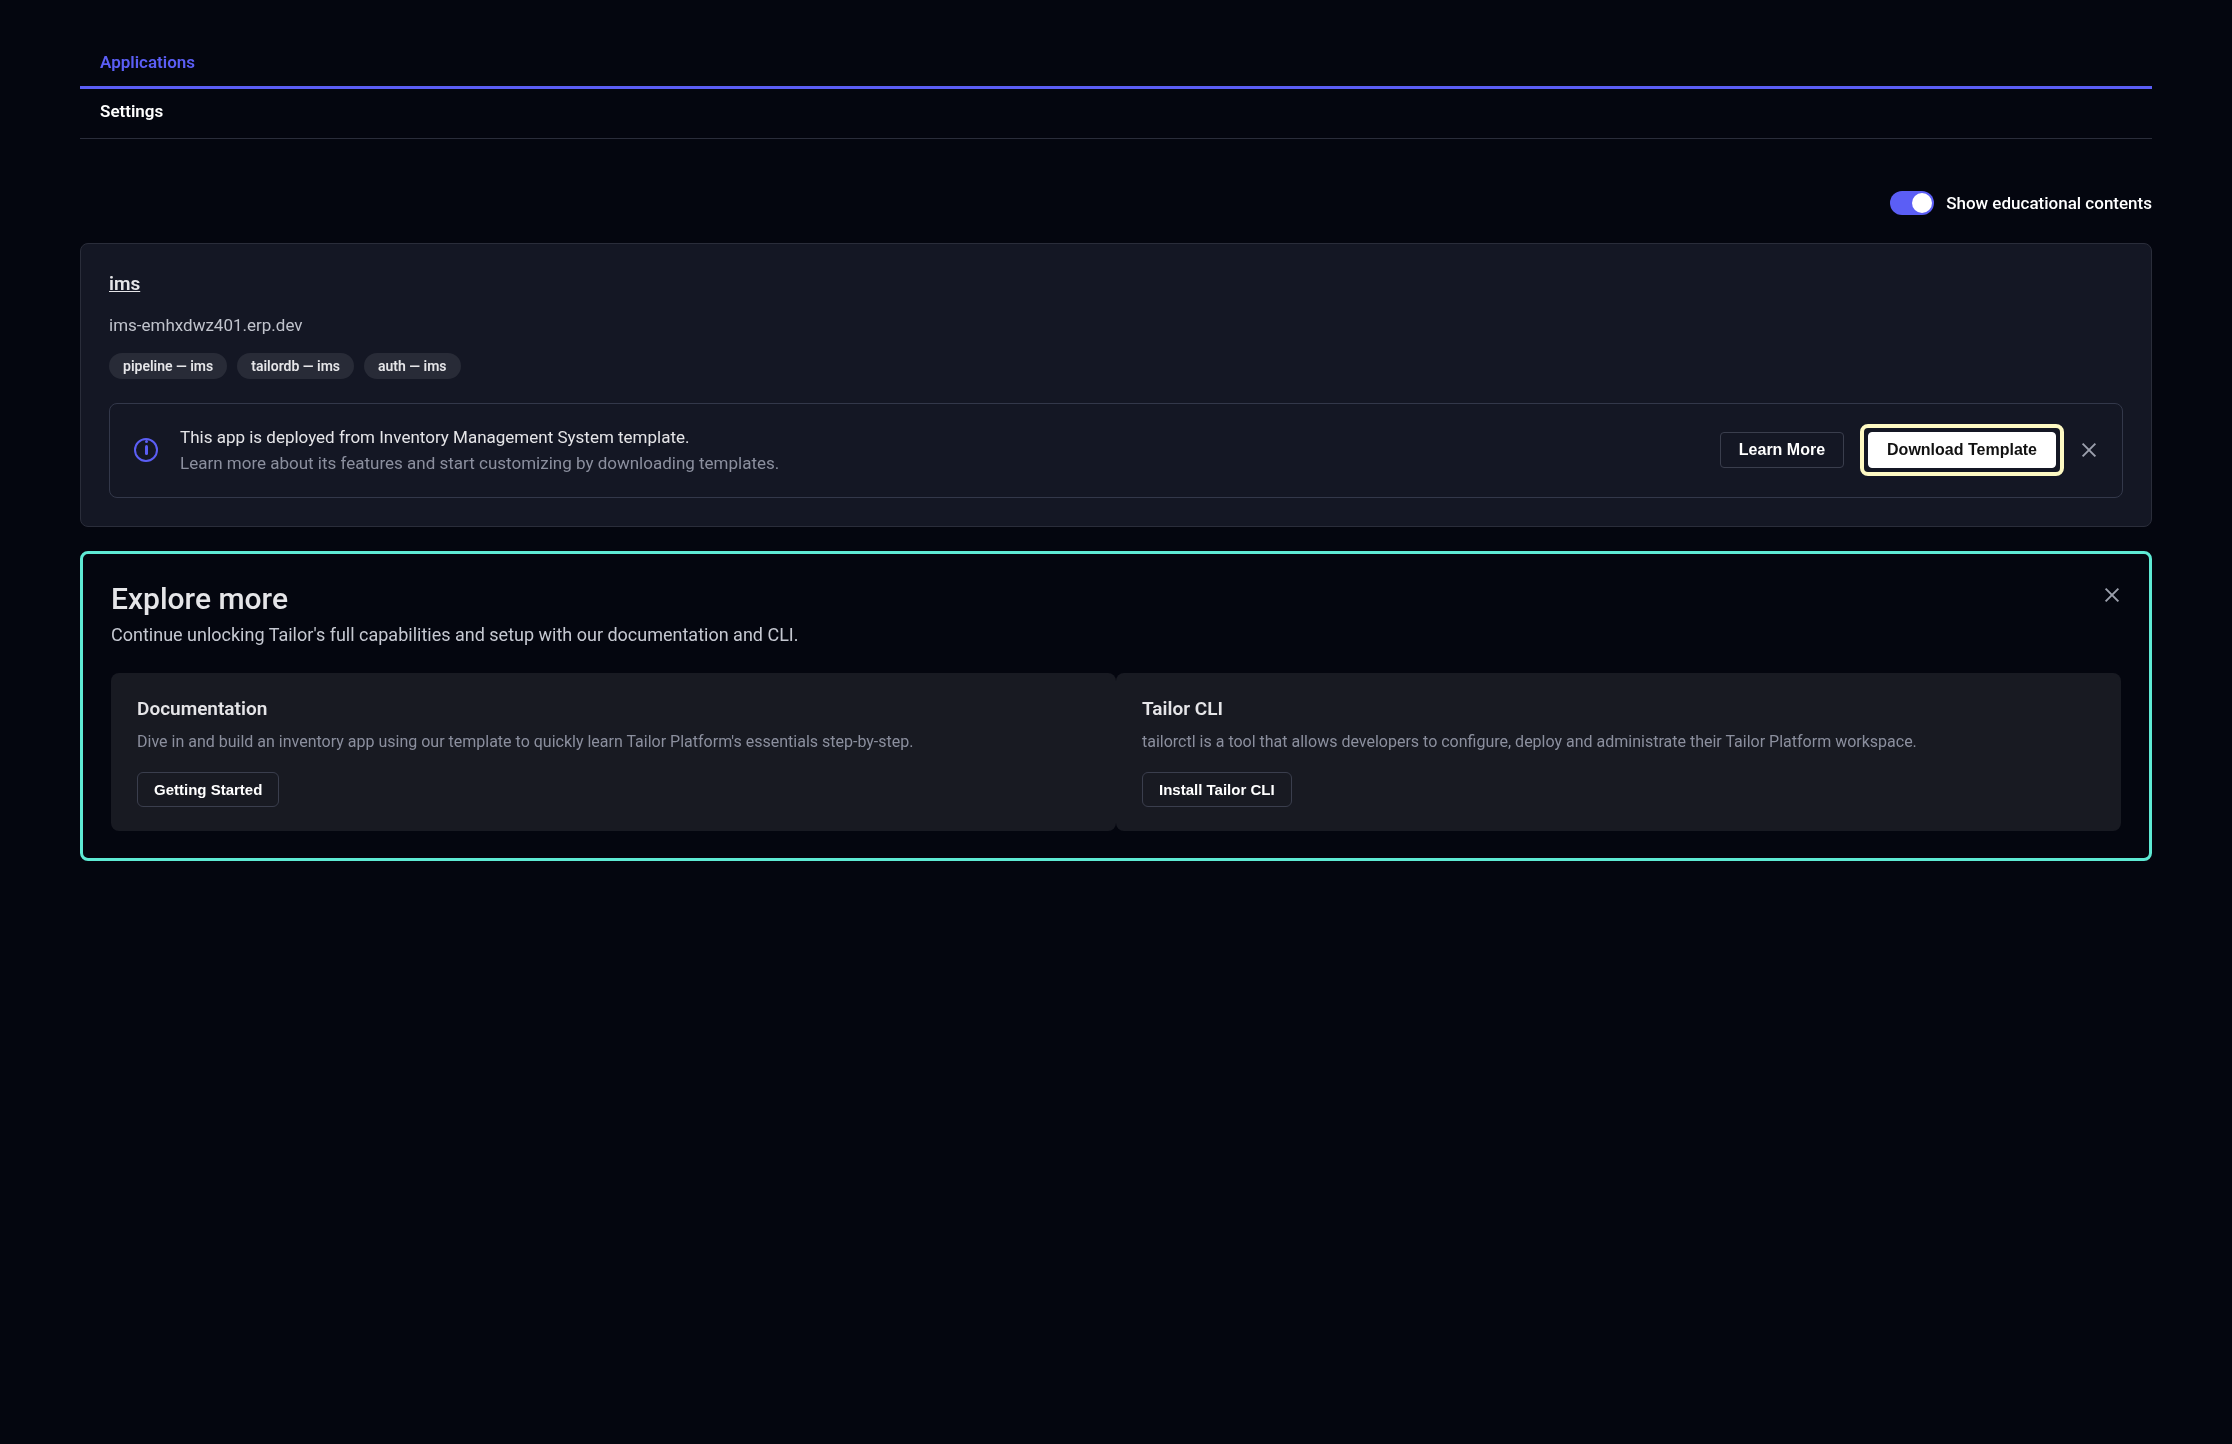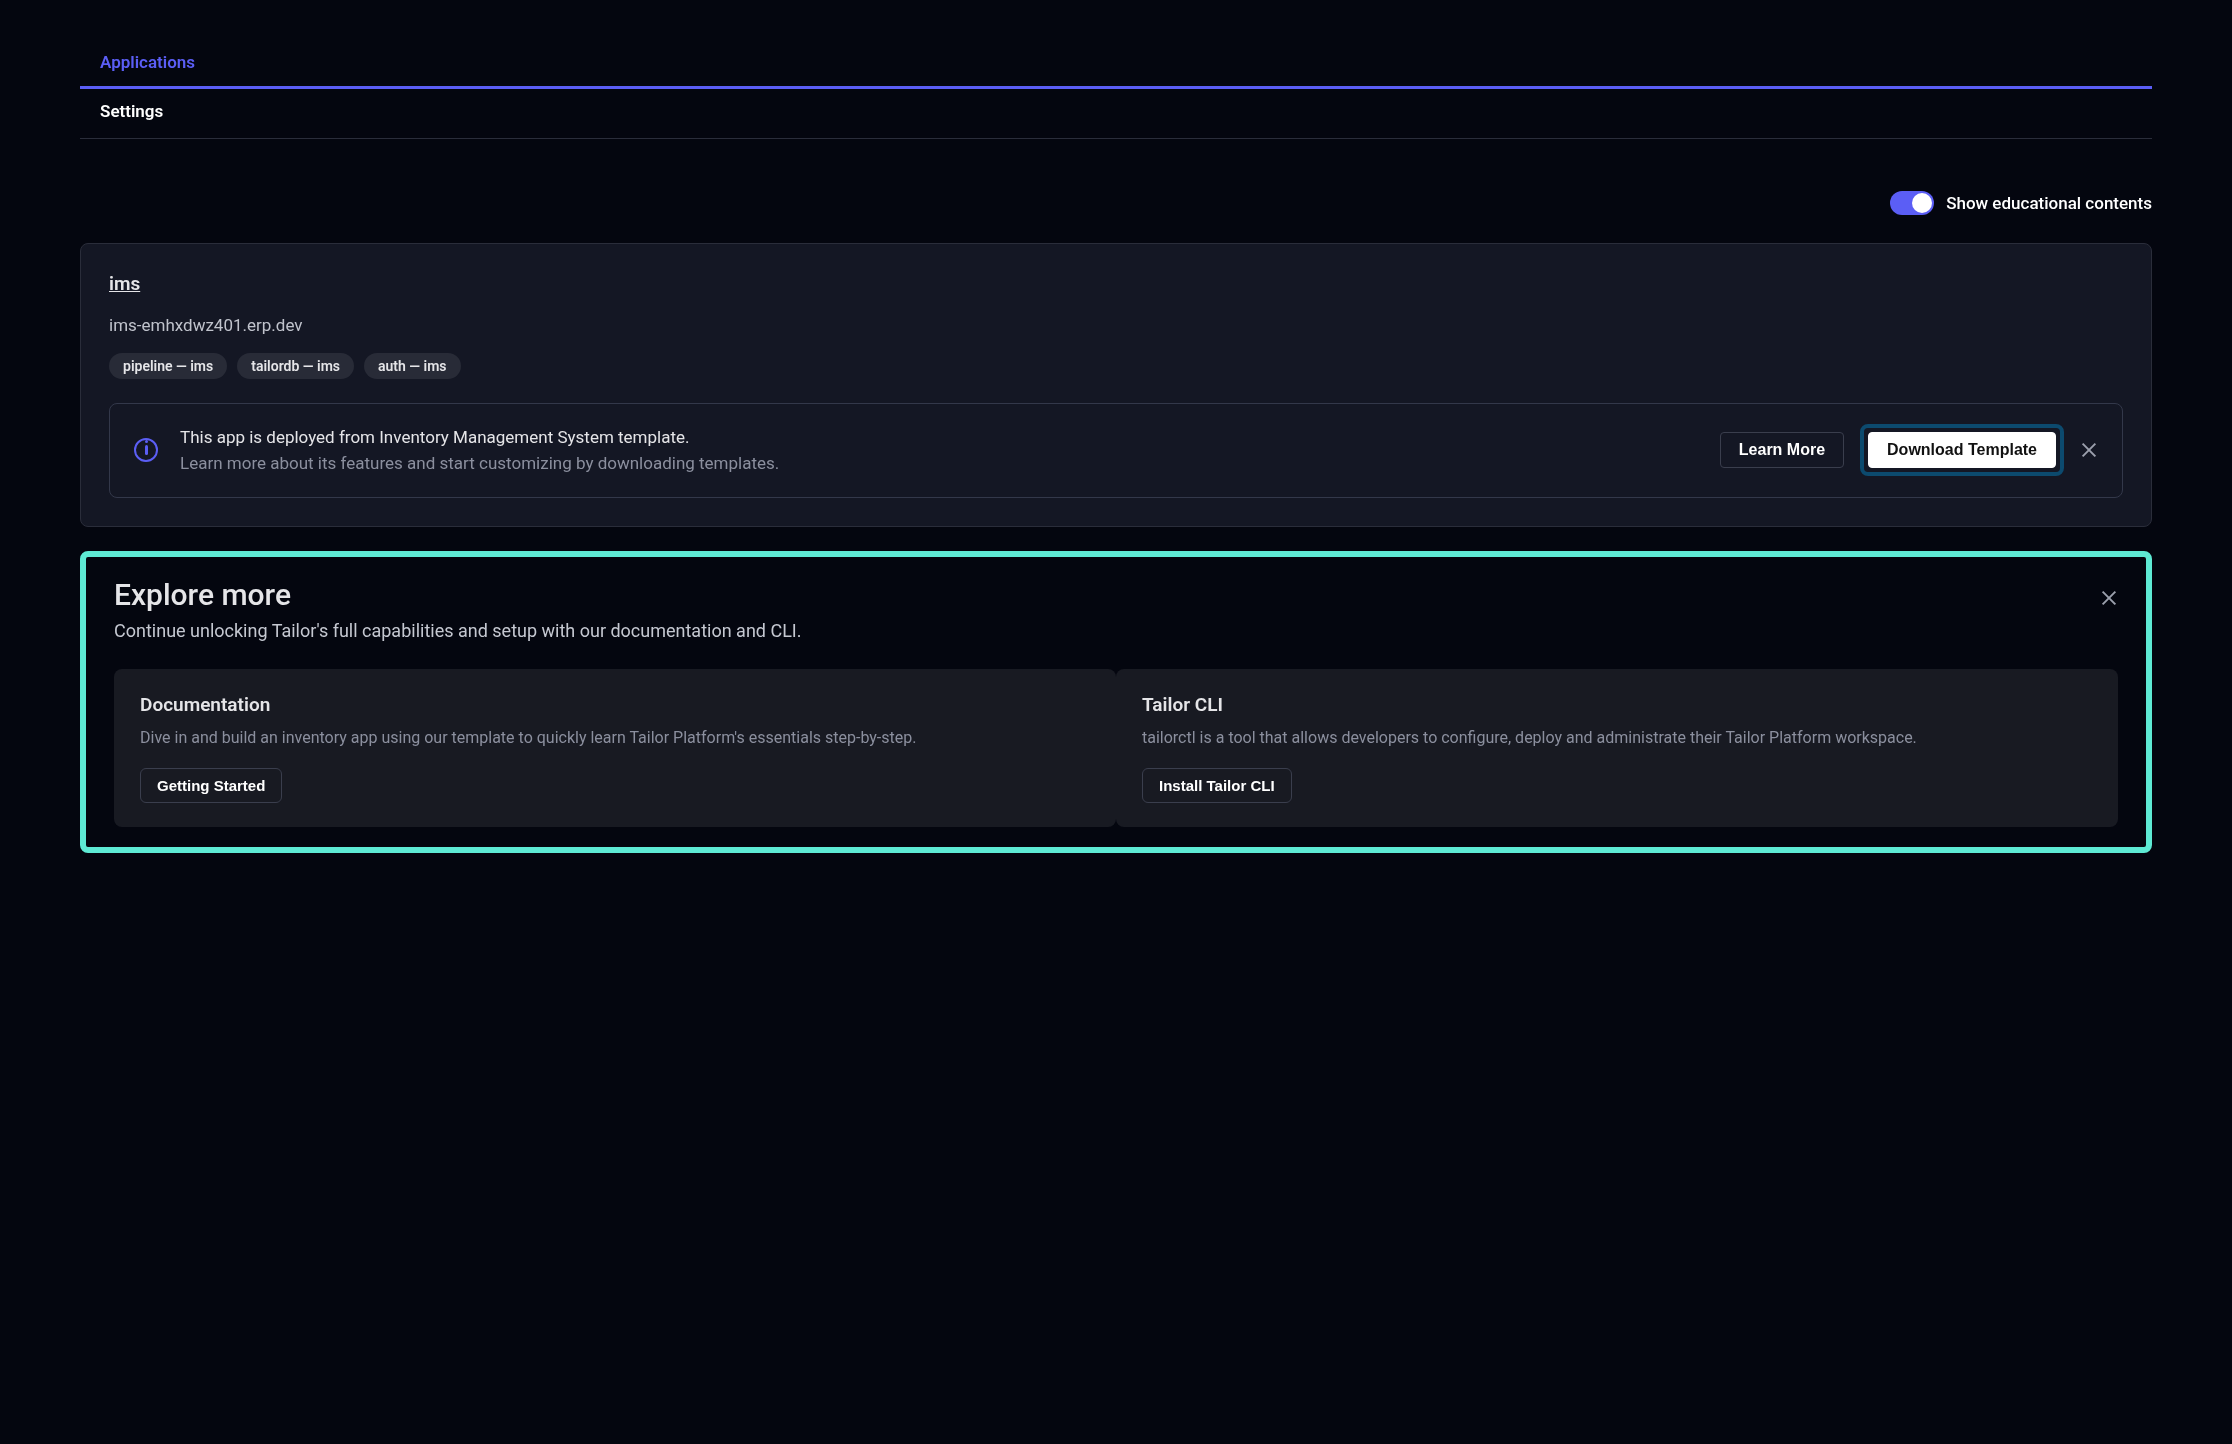--- a/index.html
+++ b/index.html
@@ -156,21 +156,21 @@
       border: 1px solid #3a3e4d;
       background: transparent;
       color: #fff;
     }
     .btn-primary-highlight {
       background: #fff;
       color: #111;
       border: 1px solid #fff;
     }
     .highlight-box {
-      border: 4px solid #0c4a6e;
+      border: 4px solid #fef9c3;
       border-radius: 8px;
       padding: 4px;
       display: inline-block;
     }
     .close-icon {
       width: 18px;
       height: 18px;
       position: relative;
       cursor: pointer;
       flex-shrink: 0;
@@ -186,23 +186,23 @@
       background: #9ca0ad;
       transform-origin: center;
     }
     .close-icon::before {
       transform: translate(-50%, -50%) rotate(45deg);
     }
     .close-icon::after {
       transform: translate(-50%, -50%) rotate(-45deg);
     }
     .explore-card {
-      border: 6px solid #5eead4;
-      border-radius: 8px;
-      padding: 20px 28px;
+      border: 3px solid #5eead4;
+      border-radius: 8px;
+      padding: 27px 28px;
       position: relative;
     }
     .explore-close {
       position: absolute;
       right: 28px;
       top: 32px;
     }
     .explore-title {
       font-size: 30px;
       font-weight: 500;

